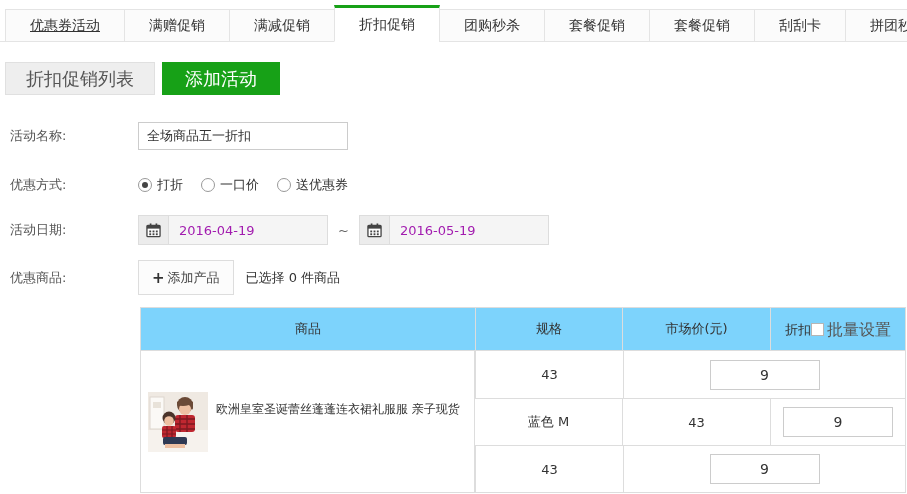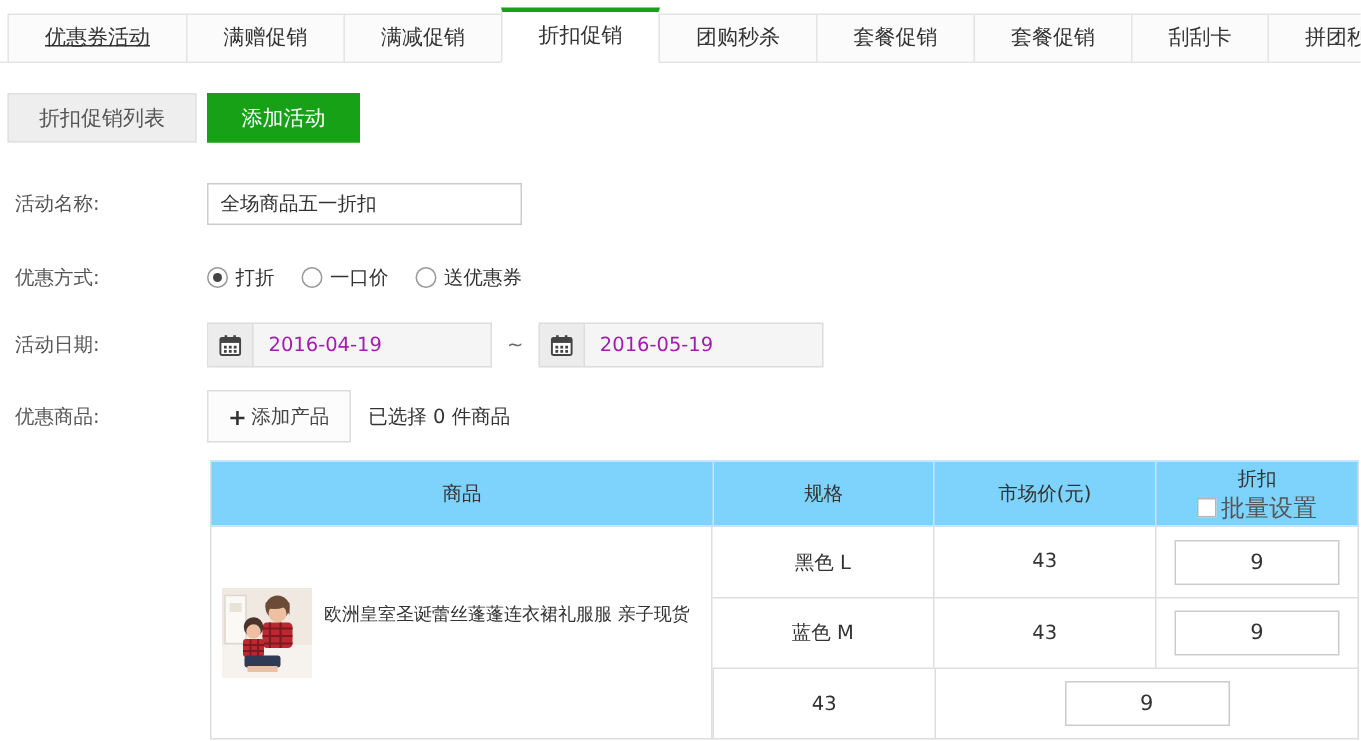--- a/index.html
+++ b/index.html
@@ -14,21 +14,21 @@
   .tab { box-sizing:border-box; height:33px; line-height:31px; padding:0 24px;
     background:#fbfbfb; border:1px solid #e4e4e4; margin-left:-1px;
     font-size:14px; color:#333; position:relative; z-index:1;
     white-space:nowrap; cursor:pointer; }
   .tab:first-child { margin-left:0;text-decoration:underline; }
   .tab.active { height:37px; line-height:32px; border-top:3px solid #17a117;
     border-bottom:1px solid #fff; background:#fff; }
 
   
   .subnav { margin:20px 0 0 5px; display:flex; }
-  .btn { box-sizing:border-box; height:33px; font-size:14px;
+  .btn { box-sizing:border-box; height:33px; font-size:18px;
     display:inline-flex; align-items:center; cursor:pointer; white-space:nowrap; }
   .btn-list { background:#eeeeee; border:1px solid #e0e0e0; color:#555; padding:0 20px; }
   .btn-add  { background:#17a117; border:1px solid #17a117; color:#fff; padding:0 22px; margin-left:7px; }
 
   
   .form { margin-left:10px; font-size:13px; color:#555; }
   .form-row { display:flex; align-items:center; }
   .flabel { width:128px; flex:0 0 128px; }
   .row-name { margin-top:27px; }
   .name-input { box-sizing:border-box; width:210px; height:28px; border:1px solid #ccc;
@@ -54,21 +54,21 @@
   .selected-info { margin-left:12px; color:#333; }
 
   
   .table { margin:12px 0 0 140px; width:766px; box-sizing:border-box; color:#333; font-size:13px; }
   .thead { display:flex; background:#7dd3fc; border:1px solid #ddd; box-sizing:border-box; height:44px; }
   .th { box-sizing:border-box; display:flex; align-items:center; justify-content:center; }
   .th + .th { border-left:1px solid #ddd; }
   .th-product { width:334px; }
   .th-spec { width:147px; }
   .th-price { width:148px; }
-  .th-discount { flex:1; flex-direction:column; justify-content:center; line-height:19px; }
+  .th-discount { flex:1; flex-direction:row; justify-content:center; line-height:19px; }
   .batch { display:flex; align-items:center; font-size:16px; color:#555; cursor:pointer; }
   .checkbox { box-sizing:border-box; width:13px; height:13px; background:#fff;
     border:1px solid #b5b5b5; margin-right:3px; }
   .tbody { display:flex; border:1px solid #ddd; border-top:none; box-sizing:border-box; }
   .td-product { width:334px; box-sizing:border-box; border-right:1px solid #ddd;
     display:flex; align-items:center; padding-left:7px; }
   .prod-img { flex:0 0 60px; }
   .p-title { margin-left:8px; margin-bottom:24px; font-size:12px; line-height:17px; padding-right:4px; }
   .spec-col { flex:1; display:flex; flex-direction:column; }
   .spec-row { display:flex; height:47px; box-sizing:border-box; }
@@ -205,21 +205,20 @@
         <rect x="14" y="34" width="14" height="12" rx="2" fill="#bf2730"></rect>
         <path d="M14 38 h14 M14 42 h14 M19 34 v12 M24 34 v12" stroke="#7d1a21" stroke-width="1.2"></path>
         <rect x="15" y="45" width="24" height="8" rx="2" fill="#2f3a54"></rect>
         <rect x="17" y="52" width="20" height="4" fill="#eec0a2"></rect>
       </svg>
       <div class="p-title">欧洲皇室圣诞蕾丝蓬蓬连衣裙礼服服 亲子现货</div>
     </div>
 
     <div class="spec-col">
       <div class="spec-row">
-        <div class="c c-spec">黑色 L</div>
         <div class="c c-price">43</div>
         <div class="c c-discount">
           <input class="disc-input" type="text" value="9" style="">
         </div>
       </div>
       <div class="spec-row">
         <div class="c c-spec">蓝色 M</div>
         <div class="c c-price">43</div>
         <div class="c c-discount">
           <input class="disc-input" type="text" value="9" style="">

